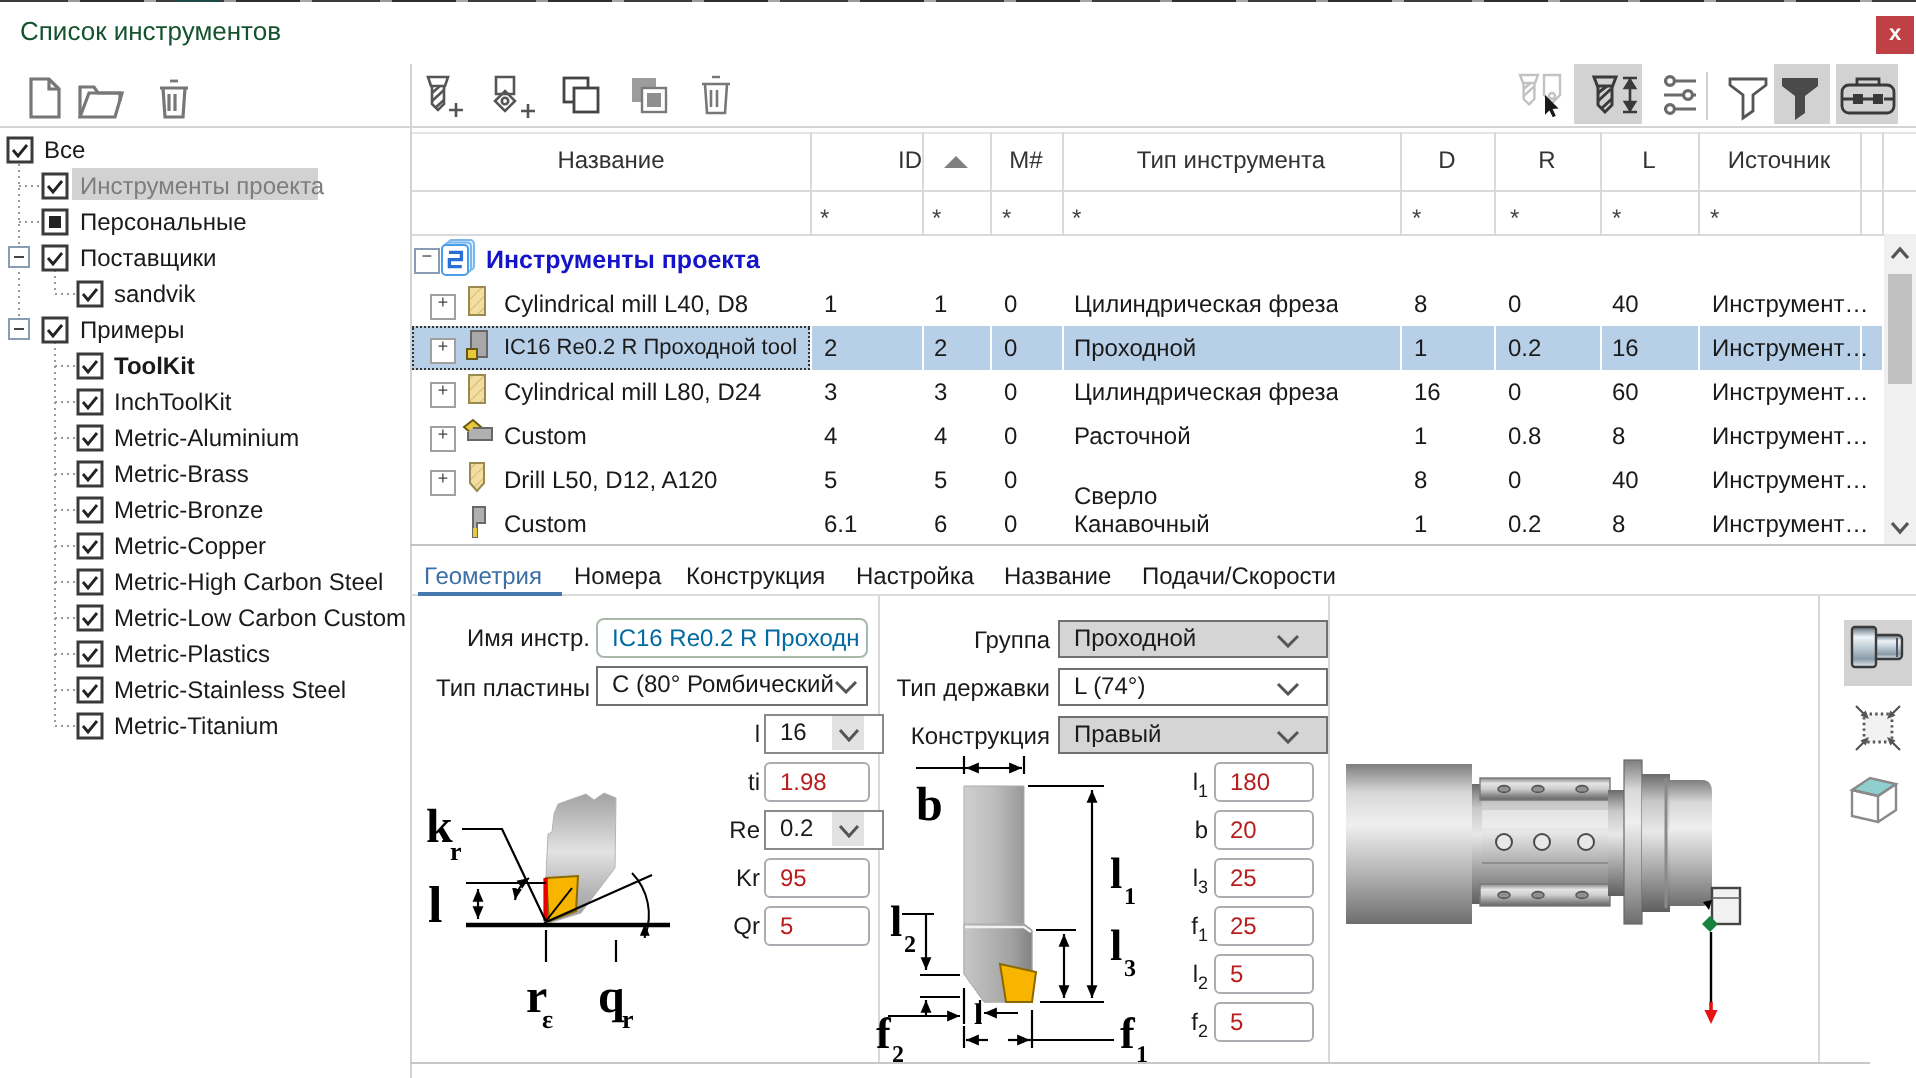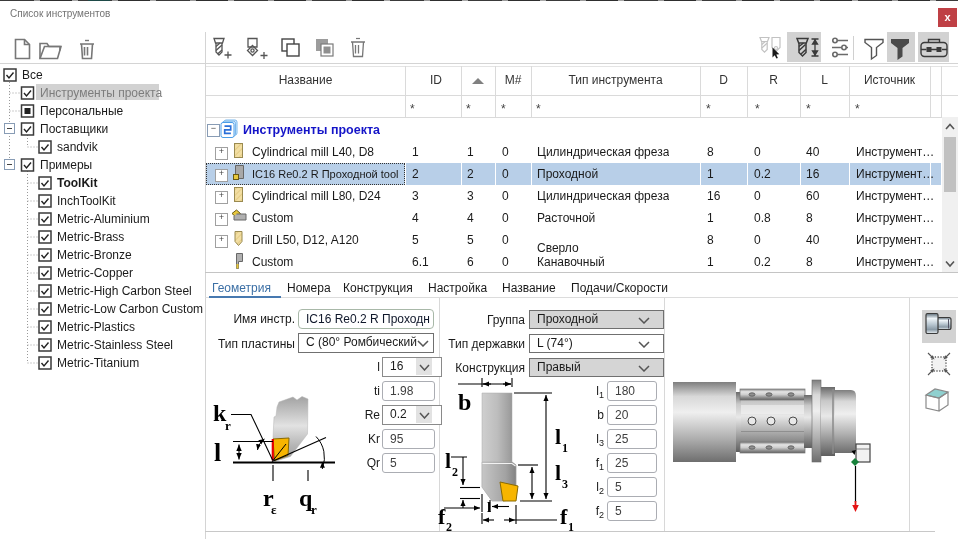--- a/index.html
+++ b/index.html
@@ -9,32 +9,32 @@
 .vl{position:absolute;background:#c8c8c8;width:1px}
 .trow{position:absolute;height:18px;line-height:18px;white-space:nowrap}
 .exp{position:absolute;width:11px;height:11px;border:1px solid #889cb5;background:#fff;
  font:9px "Liberation Mono",monospace;line-height:9px;text-align:center;color:#444}
 .hcell{position:absolute;top:66px;height:29px;line-height:29px;color:#333;text-align:center}
 .fcell{position:absolute;top:99px;height:22px;line-height:20px;color:#444}
 .cell{position:absolute;height:22px;line-height:22px;white-space:nowrap;overflow:hidden}
 .tab{position:absolute;top:280px;height:16px;line-height:16px;color:#1a1a1a}
 .lbl{position:absolute;height:20px;line-height:20px;text-align:right;color:#1a1a1a}
 .inp{position:absolute;background:#fff;border:1px solid #abadb3;border-radius:3px;
- line-height:18px;padding-left:7px;color:#404040}
+ line-height:18px;padding-left:7px;color:#b91c1c}
 .ddg{position:absolute;background:#d5d5d5;border:1px solid #707070;line-height:17px;padding-left:7px}
 .ddw{position:absolute;background:#fff;border:1px solid #707070;line-height:17px;padding-left:7px}
 .chev{position:absolute;right:6px;top:6px}
 sub{font-size:9px}
 </style></head>
 <body>
 
 <div class="abs" style="left:0;top:0;width:958px;height:1px;background:repeating-linear-gradient(90deg,#3a3a3a 0 34px,#9a9a9a 34px 40px,#2e2e2e 40px 72px,#a8a8a8 72px 78px)"></div>
 <div class="abs" style="left:88px;top:0;width:22px;height:1px;background:#1e4a48"></div>
 
-<div class="abs" style="left:10px;top:8px;font-size:10px;color:#737373">Список инструментов</div>
+<div class="abs" style="left:10px;top:8px;font-size:13px;color:#14532d">Список инструментов</div>
 <div class="abs" style="left:938px;top:8px;width:19px;height:19px;background:#bf4045;color:#fff;
  font-size:11px;font-weight:bold;text-align:center;line-height:19px">x</div>
 
 <div class="hl" style="left:0;top:63px;width:958px;background:#d4d4d4"></div>
 <div class="vl" style="left:205px;top:32px;height:507px;background:#d4d4d4"></div>
 
 <svg class="abs" style="left:14px;top:38px" width="100" height="22" viewBox="0 0 100 22">
  <g fill="none" stroke="#777" stroke-width="1.6">
   <path d="M1.5 1.5 h9 l5 5 v14 h-14 z"></path>
       <path d="M10.5 1.5 v5 h5"></path>
@@ -199,21 +199,21 @@
 <div class="hl" style="left:206px;top:66px;width:752px;background:#e4e4e4"></div>
 <div class="hl" style="left:206px;top:95px;width:752px;background:#dadada"></div>
 <div class="hl" style="left:206px;top:117px;width:752px;background:#dadada"></div>
 <div class="hl" style="left:205px;top:272px;width:753px;background:#c4c4c4"></div>
 <svg class="abs" style="left:206px;top:66px" width="752" height="51" viewBox="0 0 752 51">
  <g stroke="#dadada" stroke-width="1">
   <path d="M199.5 0 V51 M255.5 0 V51 M289.5 0 V51 M325.5 0 V51 M494.5 0 V51 M541.5 0 V51 M594.5 0 V51 M643.5 0 V51 M724.5 0 V51 M735.5 0 V51"></path>
  </g>
 </svg>
 <div class="hcell" style="left:206px;width:199px">Название</div>
-<div class="hcell" style="left:411px;width:50px;text-align:center">ID</div>
+<div class="hcell" style="left:411px;width:50px;text-align:right">ID</div>
 <div class="hcell" style="left:495px;width:36px">M#</div>
 <div class="hcell" style="left:531px;width:169px">Тип инструмента</div>
 <div class="hcell" style="left:700px;width:47px">D</div>
 <div class="hcell" style="left:747px;width:53px">R</div>
 <div class="hcell" style="left:800px;width:49px">L</div>
 <div class="hcell" style="left:849px;width:81px">Источник</div>
 <svg class="abs" style="left:471px;top:77px" width="14" height="8">
     <path d="M7 1 l6 6 h-12 z" fill="#808080"></path>
   </svg>
 <div class="fcell" style="left:410px">*</div>
@@ -354,21 +354,21 @@
 <div class="tab" style="left:571px">Подачи/Скорости</div>
 <div class="hl" style="left:205px;top:297px;width:753px;background:#dcdcdc"></div>
 <div class="abs" style="left:209px;top:296px;width:72px;height:2px;background:#4779b0"></div>
 
 <div class="vl" style="left:439px;top:298px;height:233px;background:#d8d8d8"></div>
 <div class="vl" style="left:664px;top:298px;height:233px;background:#d8d8d8"></div>
 <div class="vl" style="left:909px;top:298px;height:233px;background:#d8d8d8"></div>
 <div class="hl" style="left:205px;top:531px;width:730px;background:#c8c8c8"></div>
 
 <div class="lbl" style="left:165px;top:309px;width:130px">Имя инстр.</div>
-<div class="inp" style="left:298px;top:309px;width:127px;height:18px;border-color:#a8b8a8;border-radius:4px;color:#0f172a">IC16 Re0.2 R Проходн</div>
+<div class="inp" style="left:298px;top:309px;width:127px;height:18px;border-color:#a8b8a8;border-radius:4px;color:#0369a1">IC16 Re0.2 R Проходн</div>
 <div class="lbl" style="left:165px;top:334px;width:130px">Тип пластины</div>
 <div class="ddw" style="left:298px;top:333px;width:127px;height:18px">С (80° Ромбический</div>
 <svg class="chev" style="left:417px;top:340px" width="12" height="7">
     <path d="M1 1 l5 5 5-5" fill="none" stroke="#555" stroke-width="1.5"></path>
   </svg>
 <div class="lbl" style="left:330px;top:357px;width:50px">l</div>
 <div class="ddw" style="left:382px;top:357px;width:51px;height:18px;border-color:#8a8a8a">16</div>
 <div class="abs" style="left:416px;top:358px;width:16px;height:17px;background:#e2e2e2"></div>
 <svg class="abs" style="left:419px;top:364px" width="12" height="7">
     <path d="M1 1 l4.5 5 4.5-5" fill="none" stroke="#555" stroke-width="1.5"></path>

